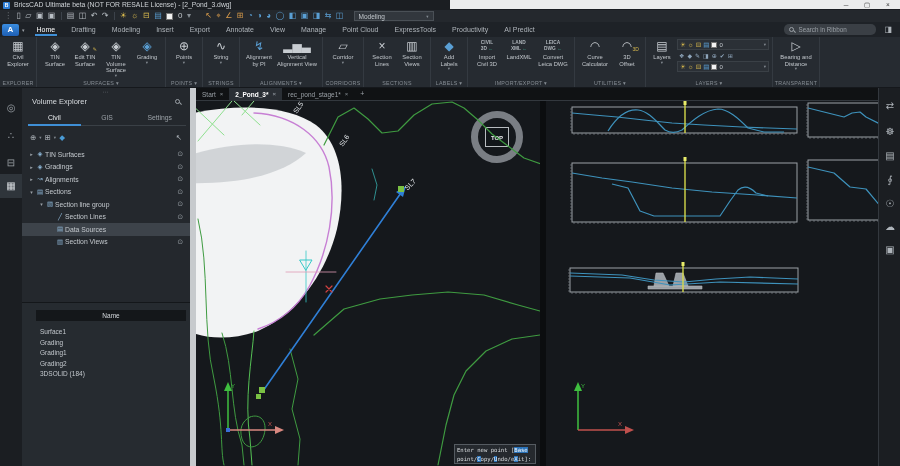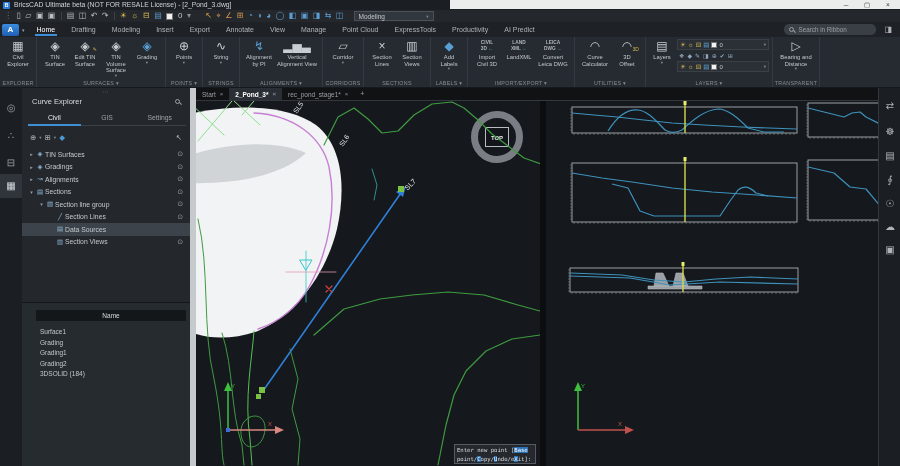--- a/index.html
+++ b/index.html
@@ -424,21 +424,21 @@
   <div class="main">
     <div class="dock" id="dock">
         <div class="dockico" style="top: 8px;">◎</div>
         <div class="dockico" style="top: 36px;">∴</div>
         <div class="dockico" style="top: 63px;">⊟</div>
         <div class="dockico active" style="top: 86px;">▦</div>
       </div>
 
     <div class="cpanel">
       <div class="handle">⋯</div>
-      <span class="cptitle">Curve Explorer</span>
+      <span class="cptitle">Volume Explorer</span>
       <span class="mag cpsearch"></span>
       <div class="cptabs" id="cp-tabs">
           <div class="cptab active">Civil</div>
           <div class="cptab">GIS</div>
           <div class="cptab">Settings</div>
         </div>
       <div class="cptools" id="cp-tools">
           <span class="g">⊕</span>
           <span class="car">▾</span>
           <span class="g">⊞</span>

